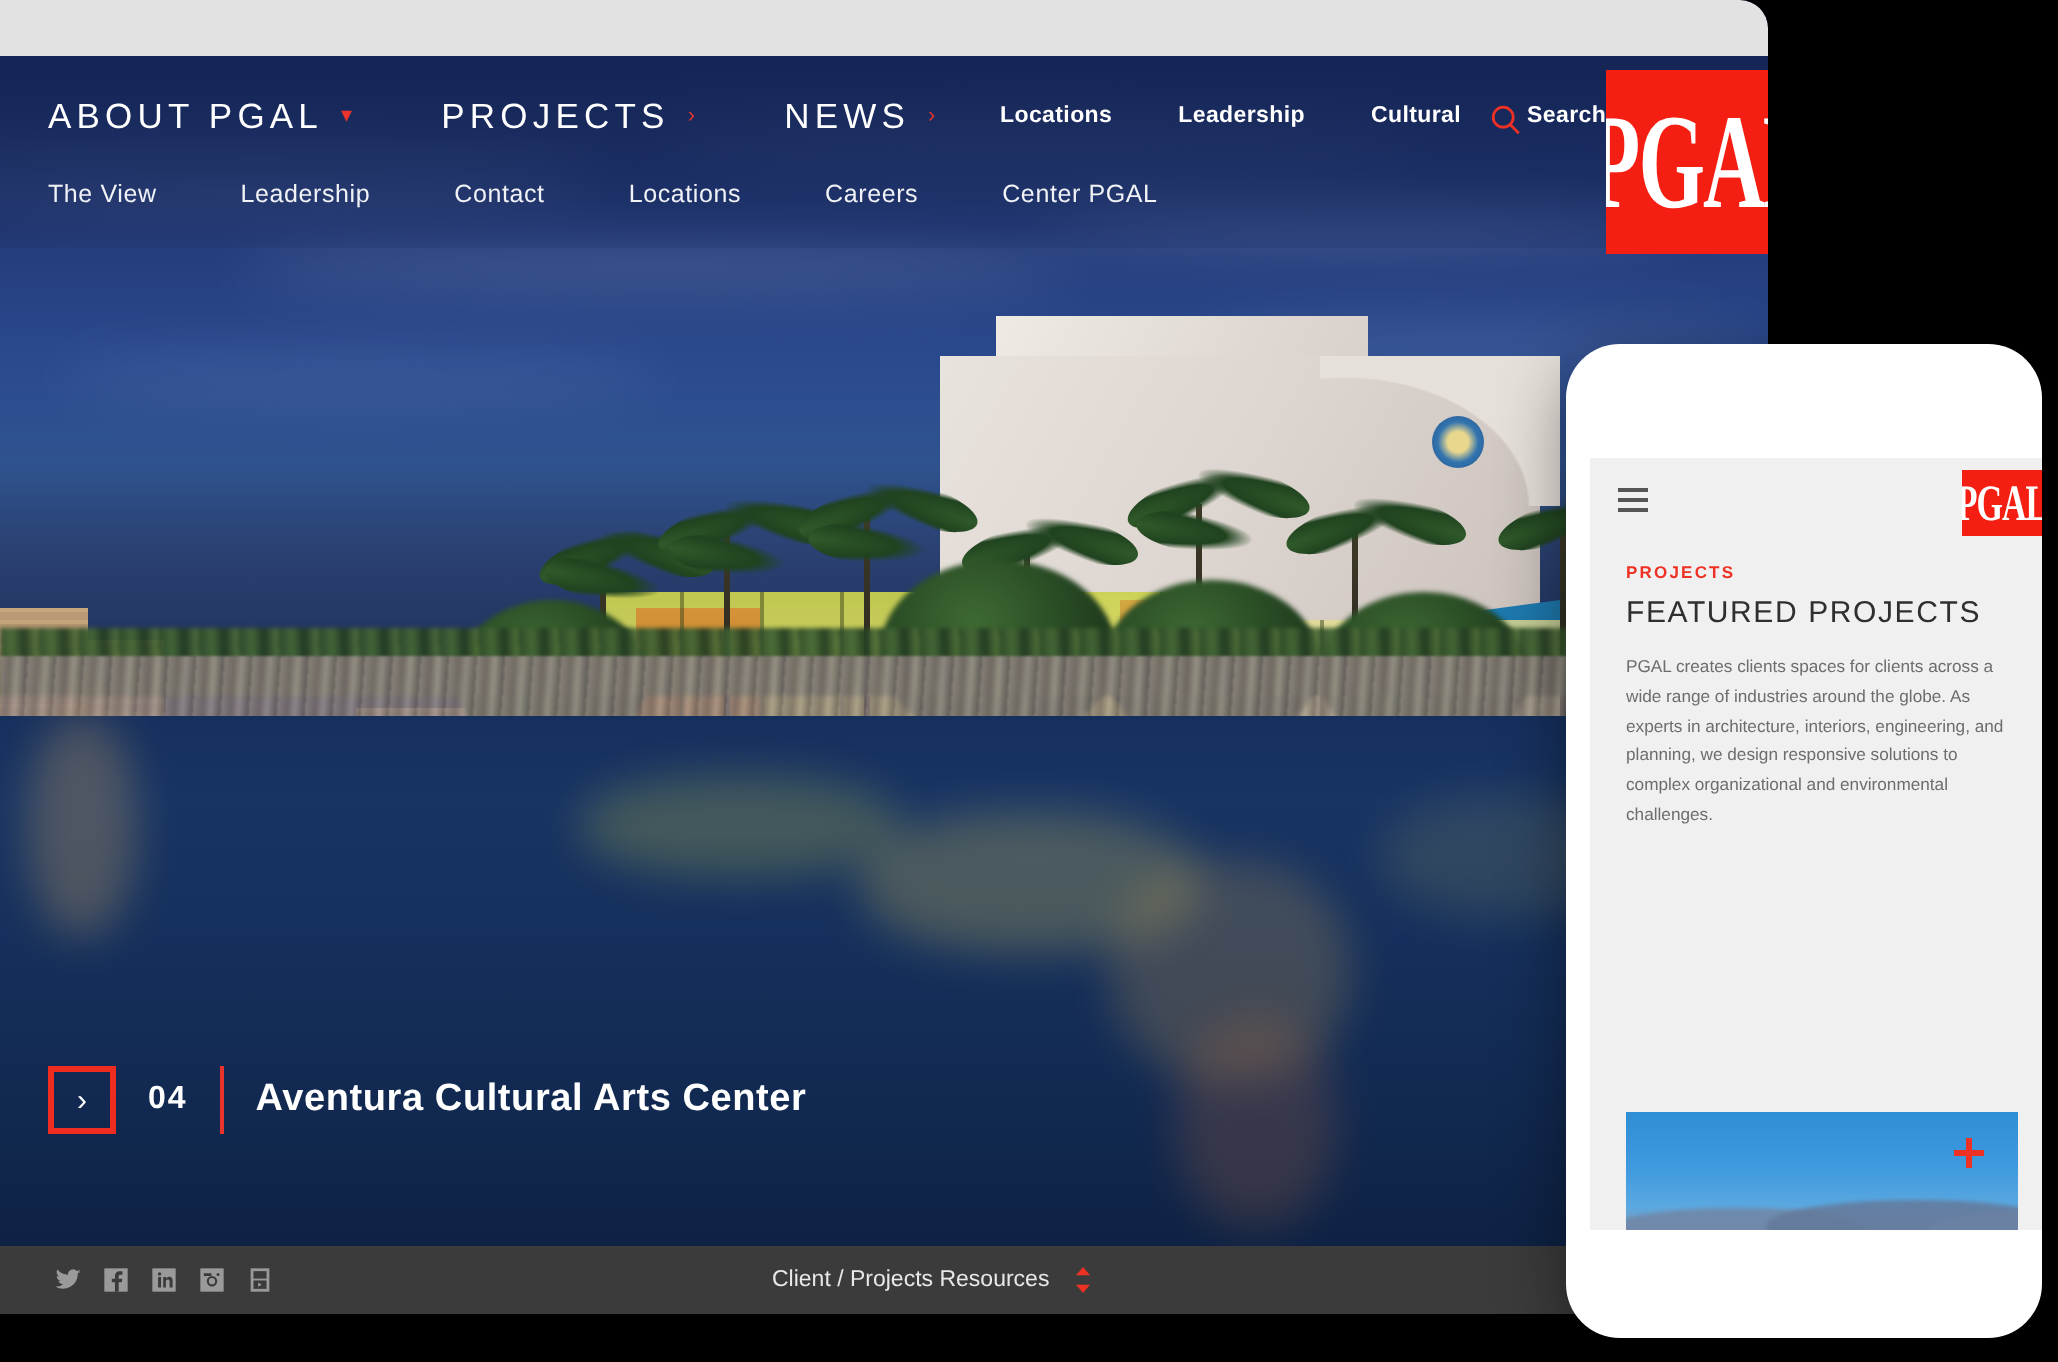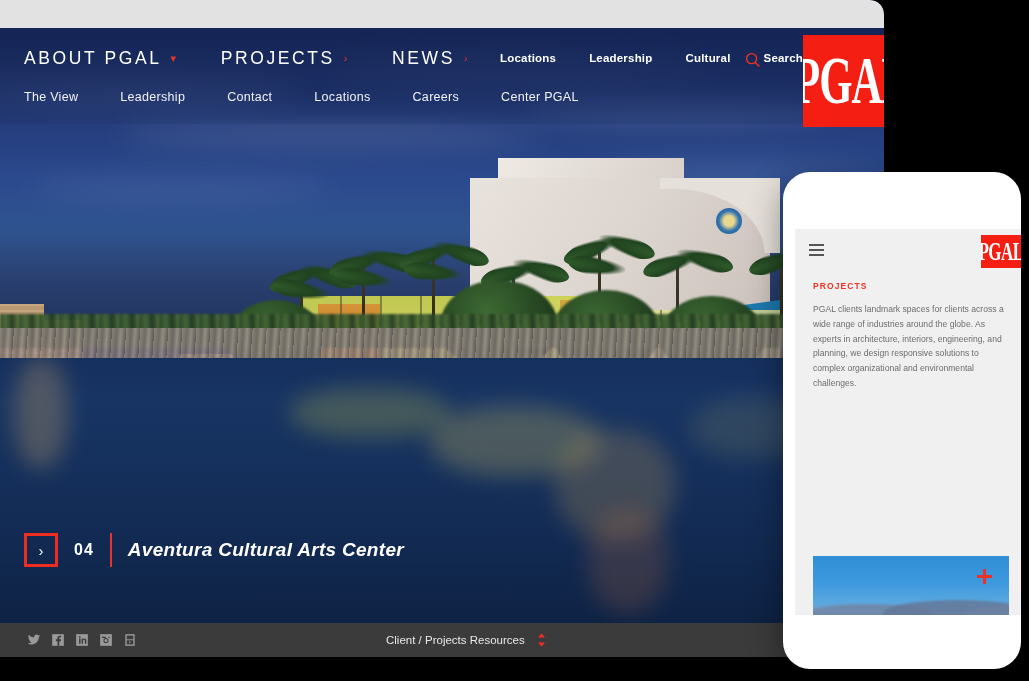--- a/index.html
+++ b/index.html
@@ -207,21 +207,21 @@
   }
   #slide-num {
     color:#fff; font-size:16px; font-weight:bold; letter-spacing:1px;
   }
   #caption-rule { width:2px; height:34px; background:#e8342c; }
   #caption-eyebrow {
     color:#ffffff; font-size:10px; font-weight:bold; letter-spacing:1.9px;
     text-transform:uppercase; margin-bottom:3px;
   }
   #caption-title {
-    color:#ffffff; font-size:19px; font-weight:bold; letter-spacing:.3px;font-style:italic;
+    color:#ffffff; font-size:19px; font-weight:bold; letter-spacing:.3px;
   }
 
   
   #footer-bar {
     position:absolute; left:0; bottom:0; width:884px; height:34px;
     background:#3b3b3b; z-index:18;
     display:flex; align-items:center;
   }
   #social { display:flex; align-items:center; gap:10px; margin-left:27px; }
   .social-ico {
@@ -503,21 +503,22 @@
           <i></i>
           <i></i>
         </div>
         <div id="logo-mobile">
           <span>PGAL</span>
         </div>
       </div>
 
       <div id="m-body">
         <div id="m-eyebrow">PROJECTS</div>
-        <p id="m-para">PGAL clients landmark spaces for clients across a wide range of industries around the globe. As experts in architecture, interiors, engineering, and planning, we design responsive solutions to complex organizational and environmental challenges.</p>
+        <div id="m-heading">FEATURED PROJECTS</div>
+        <p id="m-para">PGAL creates clients spaces for clients across a wide range of industries around the globe. As experts in architecture, interiors, engineering, and planning, we design responsive solutions to complex organizational and environmental challenges.</p>
       </div>
 
       <div id="m-thumb">
 
         <div class="m-ridge" style="left:-10px; top:48px; width:130px; height:22px; background:#6f86a6; opacity:.85;"></div>
         <div class="m-ridge" style="left:70px; top:44px; width:150px; height:26px; background:#64799a; opacity:.85;"></div>
         <div class="m-ridge" style="left:150px; top:49px; width:120px; height:22px; background:#6c82a4; opacity:.8;"></div>
 
         <div id="m-plus"></div>
       </div>

